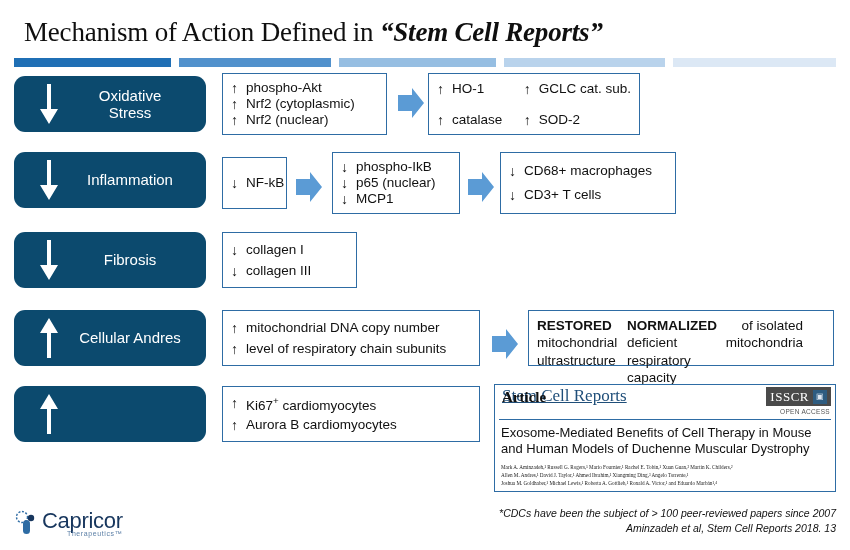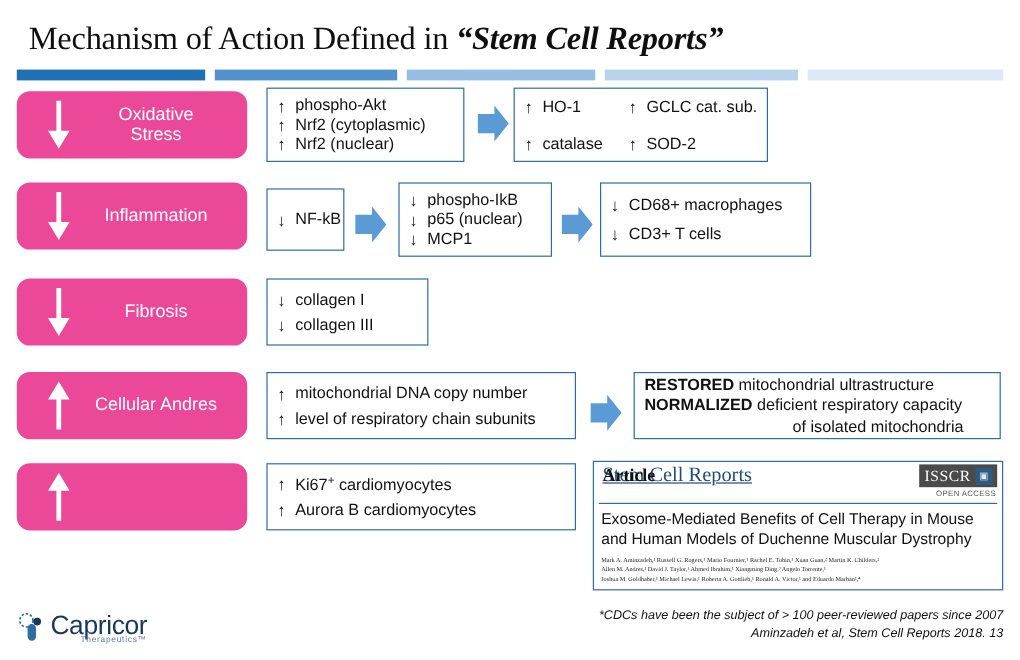--- a/index.html
+++ b/index.html
@@ -20,21 +20,21 @@
     letter-spacing:-0.2px;
     font-family:Liberation Serif, serif;
   }
   #title .quoted{ font-style:italic; font-weight:bold; }
 
   
   #rule{ position:absolute; left:14px; top:58px; width:822px; height:9px; display:flex; gap:8px; }
   #rule div{ height:9px; }
   .pill{
     position:absolute; left:14px; width:192px; height:56px;
-    background:#ec4899; border-radius:11px;
+    background:#0c4a6e; border-radius:11px;
     color:#ffffff; font-size:15px; line-height:1.15;
     display:flex; align-items:center; justify-content:center;
     text-align:center; padding-left:40px; box-sizing:border-box;
   }
   .pill .varrow{
     position:absolute; left:22px; top:50%; transform:translateY(-50%);
     width:26px; height:44px;
   }
   .pill .lbl{ display:block; }
 
@@ -253,21 +253,21 @@
       </svg></div>
     <div class="arrowR" style="left: 296px; top: 170px;"><svg viewBox="0 0 26 34" width="26" height="34">
         <polygon points="0,9 14,9 14,2 26,17 14,32 14,25 0,25" fill="#5B9BD5"></polygon>
       </svg></div>
     <div class="arrowR" style="left: 468px; top: 170px;"><svg viewBox="0 0 26 34" width="26" height="34">
         <polygon points="0,9 14,9 14,2 26,17 14,32 14,25 0,25" fill="#5B9BD5"></polygon>
       </svg></div>
     <div class="arrowR" style="left: 492px; top: 327px;"><svg viewBox="0 0 26 34" width="26" height="34">
         <polygon points="0,9 14,9 14,2 26,17 14,32 14,25 0,25" fill="#5B9BD5"></polygon>
       </svg></div>
-    <div class="box" style="left: 528px; top: 310px; width: 306px; height: 56px; display: flex; flex-direction: column; justify-content: center; line-height: 1.28;">
+    <div class="box" style="left: 528px; top: 310px; width: 306px; height: 56px; display: flex; justify-content: center; line-height: 1.28;">
       <div><span class="bold">RESTORED</span> mitochondrial ultrastructure</div>
       <div><span class="bold">NORMALIZED</span> deficient respiratory capacity</div>
       <div style="text-align:right;padding-right:22px;">of isolated mitochondria</div>
     </div>
   </div>
 
 <div id="journal" style="left: 494px; top: 384px; width: 342px; height: 108px;">
   <div id="jTop">
     <div id="jName">Stem Cell Reports</div>
     <div id="jArticle">Article</div>

